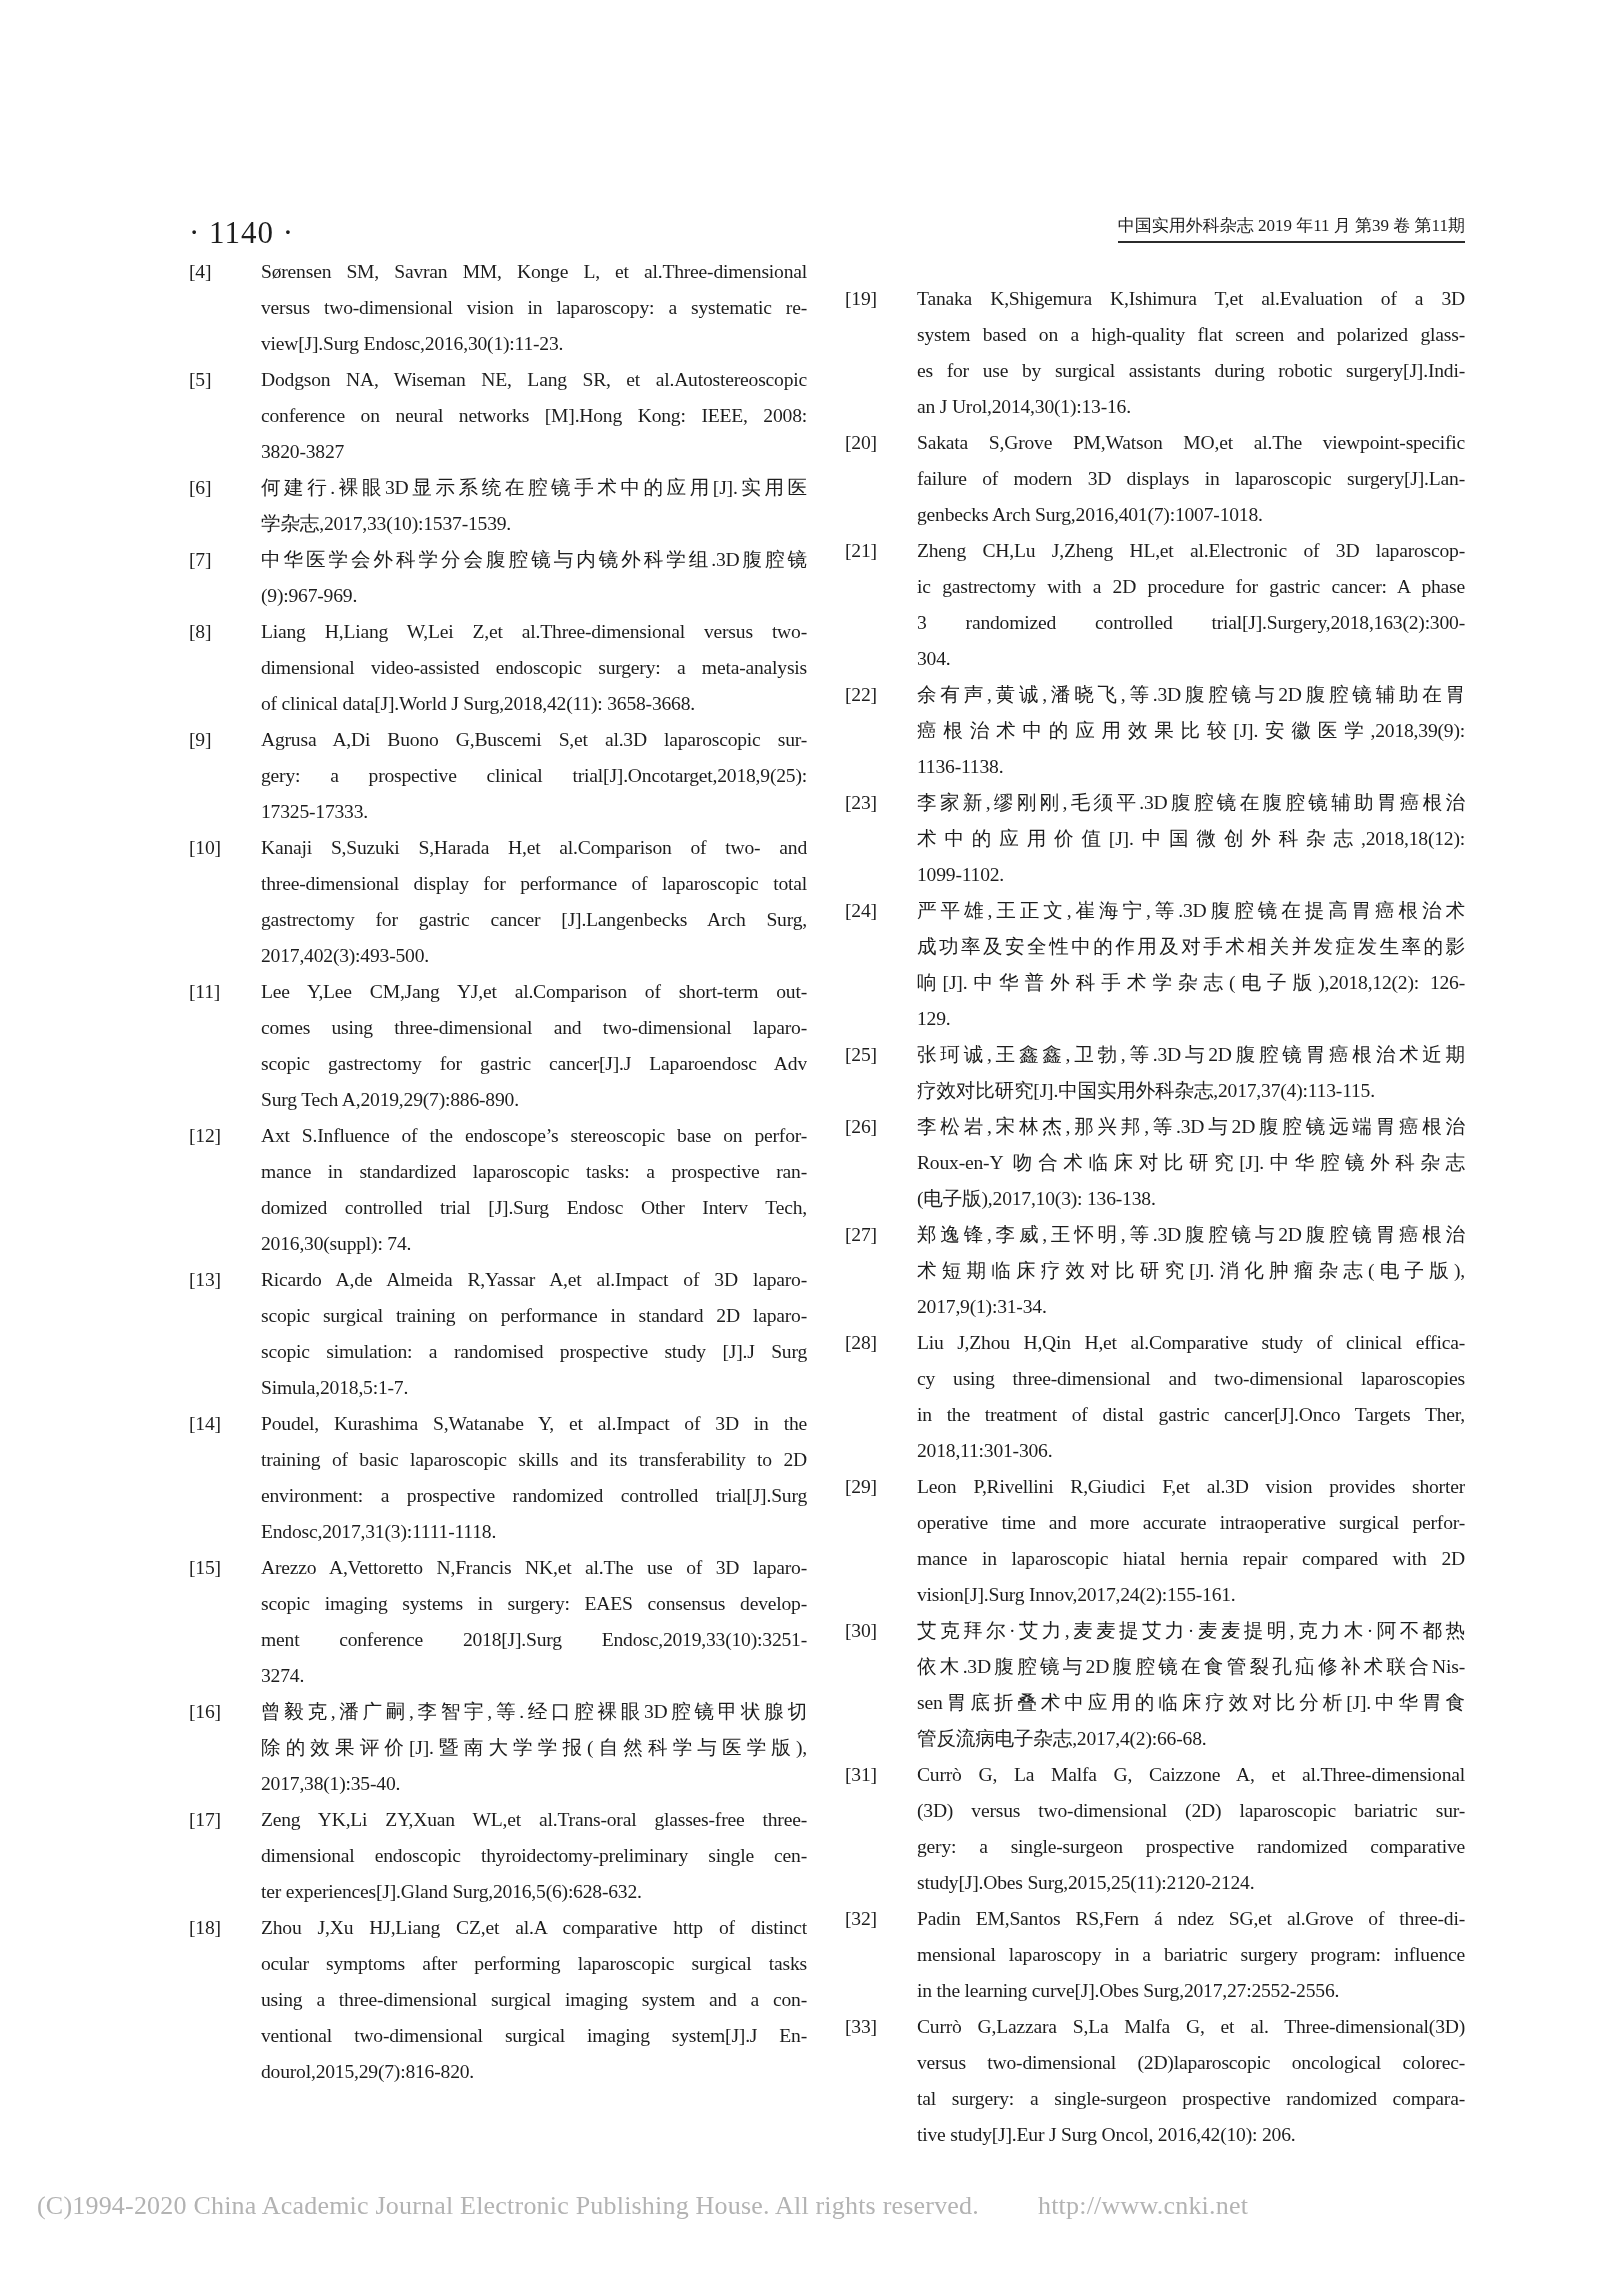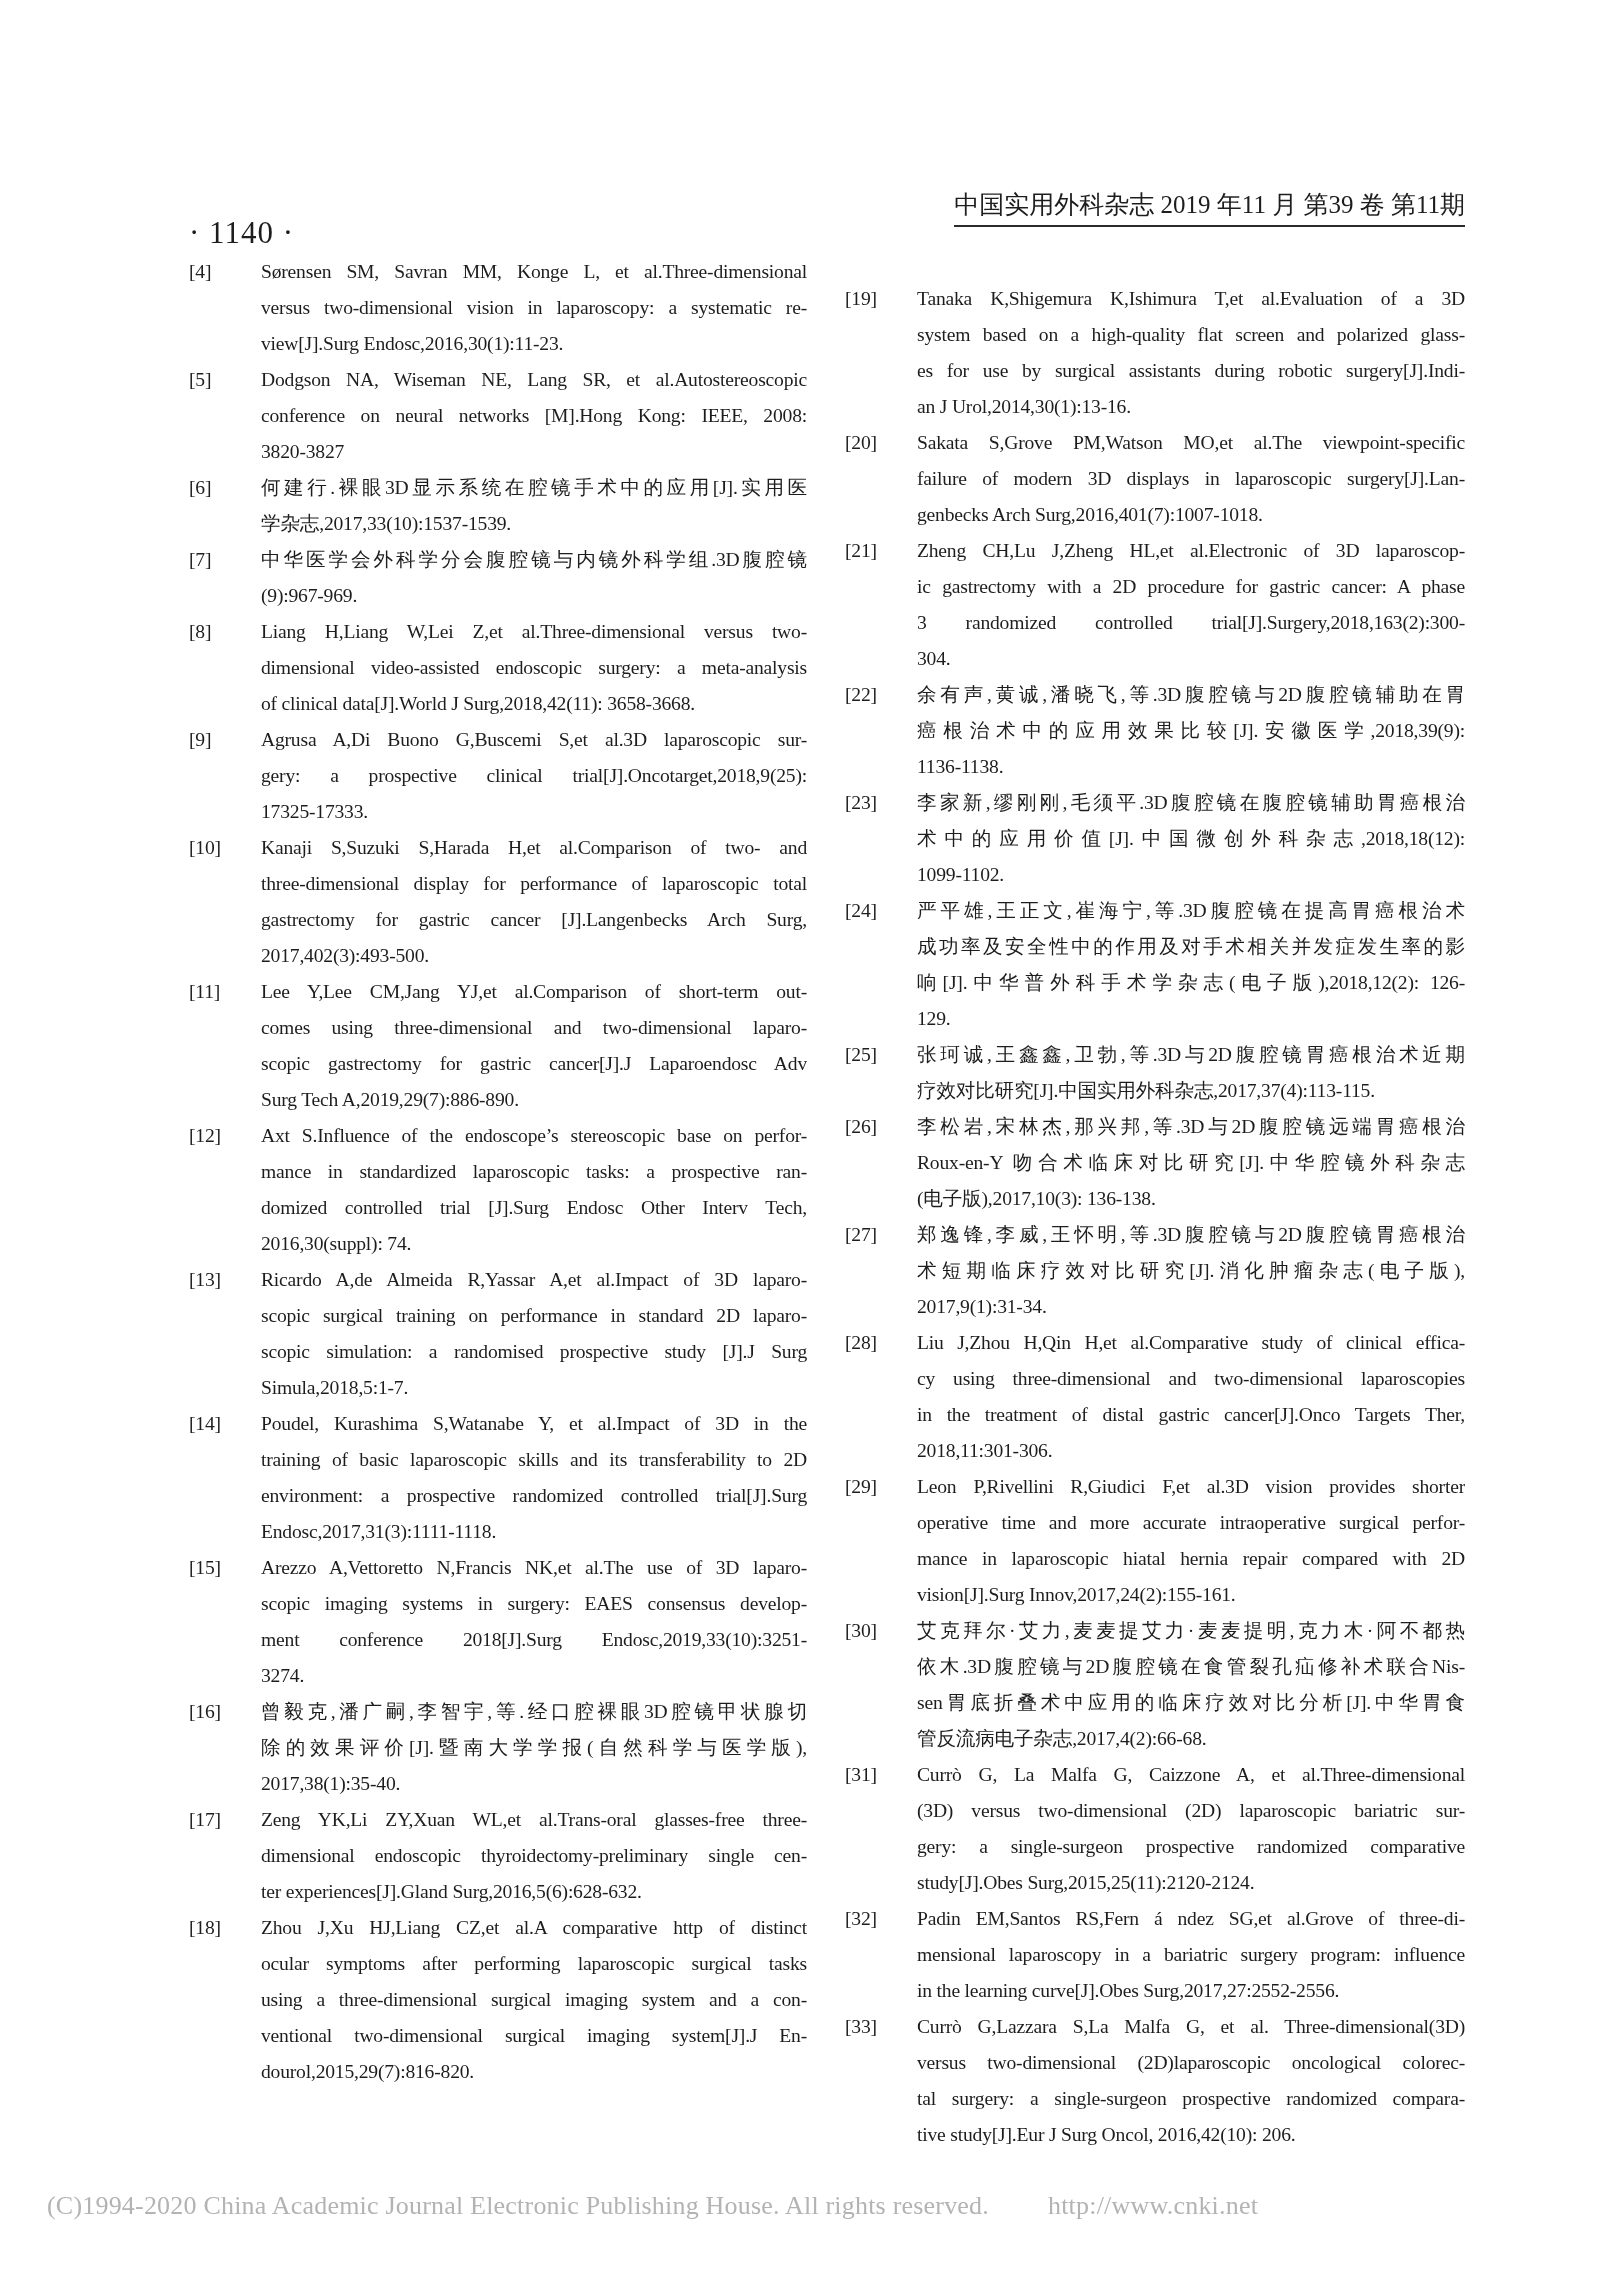--- a/index.html
+++ b/index.html
@@ -12,22 +12,22 @@
     overflow: hidden;
   }
   .page { position: absolute; inset: 0; }
 
   .header-left {
     position: absolute; left: 189px; top: 214px;
     font-size: 31px; line-height: 1.2;
     letter-spacing: 1px;
   }
   .header-right {
-    position: absolute; right: 155px; top: 190px;
-    font-size: 25px; line-height: 1.2;
+    position: absolute; right: 155px; top: 216px;
+    font-size: 17px; line-height: 1.2;
     border-bottom: 2px solid #2b2b2b;
     padding-bottom: 4.9px;
     white-space: nowrap;
   }
 
   .col {
     position: absolute; top: 254px;
     font-size: 19.6px;
     line-height: 36px;
     letter-spacing: -0.2px;
@@ -44,21 +44,21 @@
   .ln {
     text-align: justify;
     text-align-last: justify;
     height: 36px;
     overflow: hidden;
     word-break: keep-all;
   }
   .ln.last { text-align-last: left; }
 
   .footer {
-    position: absolute; left: 47px; top: 2191px;
+    position: absolute; left: 37px; top: 2191px;
     font-size: 26px; color: #b3b3b3;
     white-space: nowrap;
     letter-spacing: 0.2px;
   }
   .footer .url { margin-left: 59px; }
 </style>
 </head>
 <body>
 
 <div class="page">

